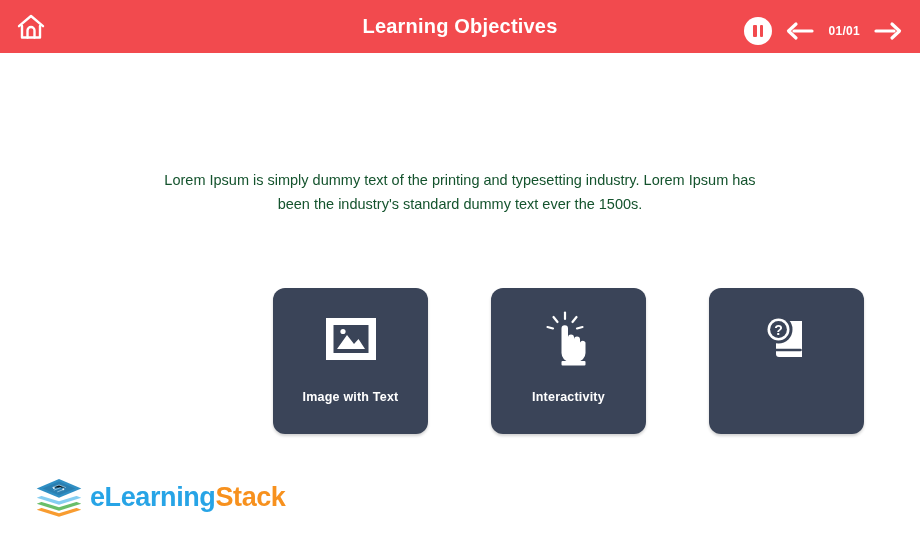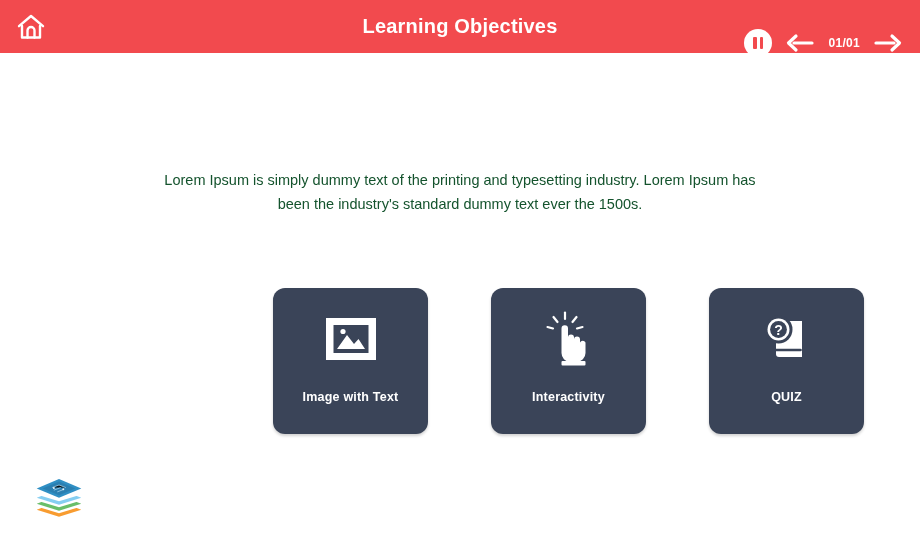--- a/index.html
+++ b/index.html
@@ -54,21 +54,21 @@
     line-height: 53px;
     text-align: center;
     color: #ffffff;
     font-size: 20px;
     font-weight: bold;
     letter-spacing: 0.2px;
   }
   .header-right {
     position: absolute;
     right: 18px;
-    top: 16px;
+    top: 4px;
     height: 53px;
     display: flex;
     align-items: center;
     gap: 14px;
   }
   .pause-btn {
     width: 28px;
     height: 28px;
     border-radius: 50%;
     background: #ffffff;
@@ -261,21 +261,20 @@
       <div class="card-icon">
         <svg width="50" height="52" viewBox="0 0 50 52">
           <path d="M14 8 L40 8 L40 44 L17 44 A3 3 0 0 1 14 41 Z" fill="#ffffff"></path>
           <path d="M14 37 L38.5 37" stroke="#3a4458" stroke-width="2.6" stroke-linecap="round"></path>
           <circle cx="16.5" cy="16.5" r="14" fill="#3a4458"></circle>
           <circle cx="16.5" cy="16.5" r="11" fill="#ffffff"></circle>
           <circle cx="16.5" cy="16.5" r="8.4" fill="#3a4458"></circle>
           <text x="16.5" y="21.5" font-family="'Liberation Sans', sans-serif" font-size="14" font-weight="bold" fill="#ffffff" text-anchor="middle">?</text>
         </svg>
       </div>
-      <div class="card-label">QUIZ</div>
     </div>
   </div>
 
   <div class="logo">
     <svg class="logo-mark" viewBox="0 0 56 50">
 
       <path d="M28 30 L54 40 L28 48 L2 40 Z" fill="#f7941e" opacity="0.92"></path>
       <path d="M28 26 L54 36 L28 44 L2 36 Z" fill="#ffffff"></path>
 
       <path d="M28 23 L54 33 L28 41 L2 33 Z" fill="#5cb85c" opacity="0.92"></path>
@@ -287,15 +286,18 @@
       <path d="M28 4 L54 15 L28 26 L2 15 Z" fill="#2f8fc4"></path>
       <path d="M28 7 L47 15 L28 23 L9 15 Z" fill="#2877a8" opacity="0.65"></path>
       <g stroke="#bfe3f5" stroke-width="0.9" opacity="0.85">
         <path d="M20 14 L28 11 L36 14"></path>
         <path d="M22 17 L30 14"></path>
         <path d="M26 19 L34 16"></path>
       </g>
       <circle cx="22" cy="14.5" r="1.1" fill="#eaf6fd"></circle>
       <circle cx="33" cy="16" r="1.1" fill="#eaf6fd"></circle>
     </svg>
+    <div class="logo-text">
+      <span class="part-a">eLearning</span><span class="part-b">Stack</span>
+    </div>
   </div>
 
 </div>
 
 </body></html>

